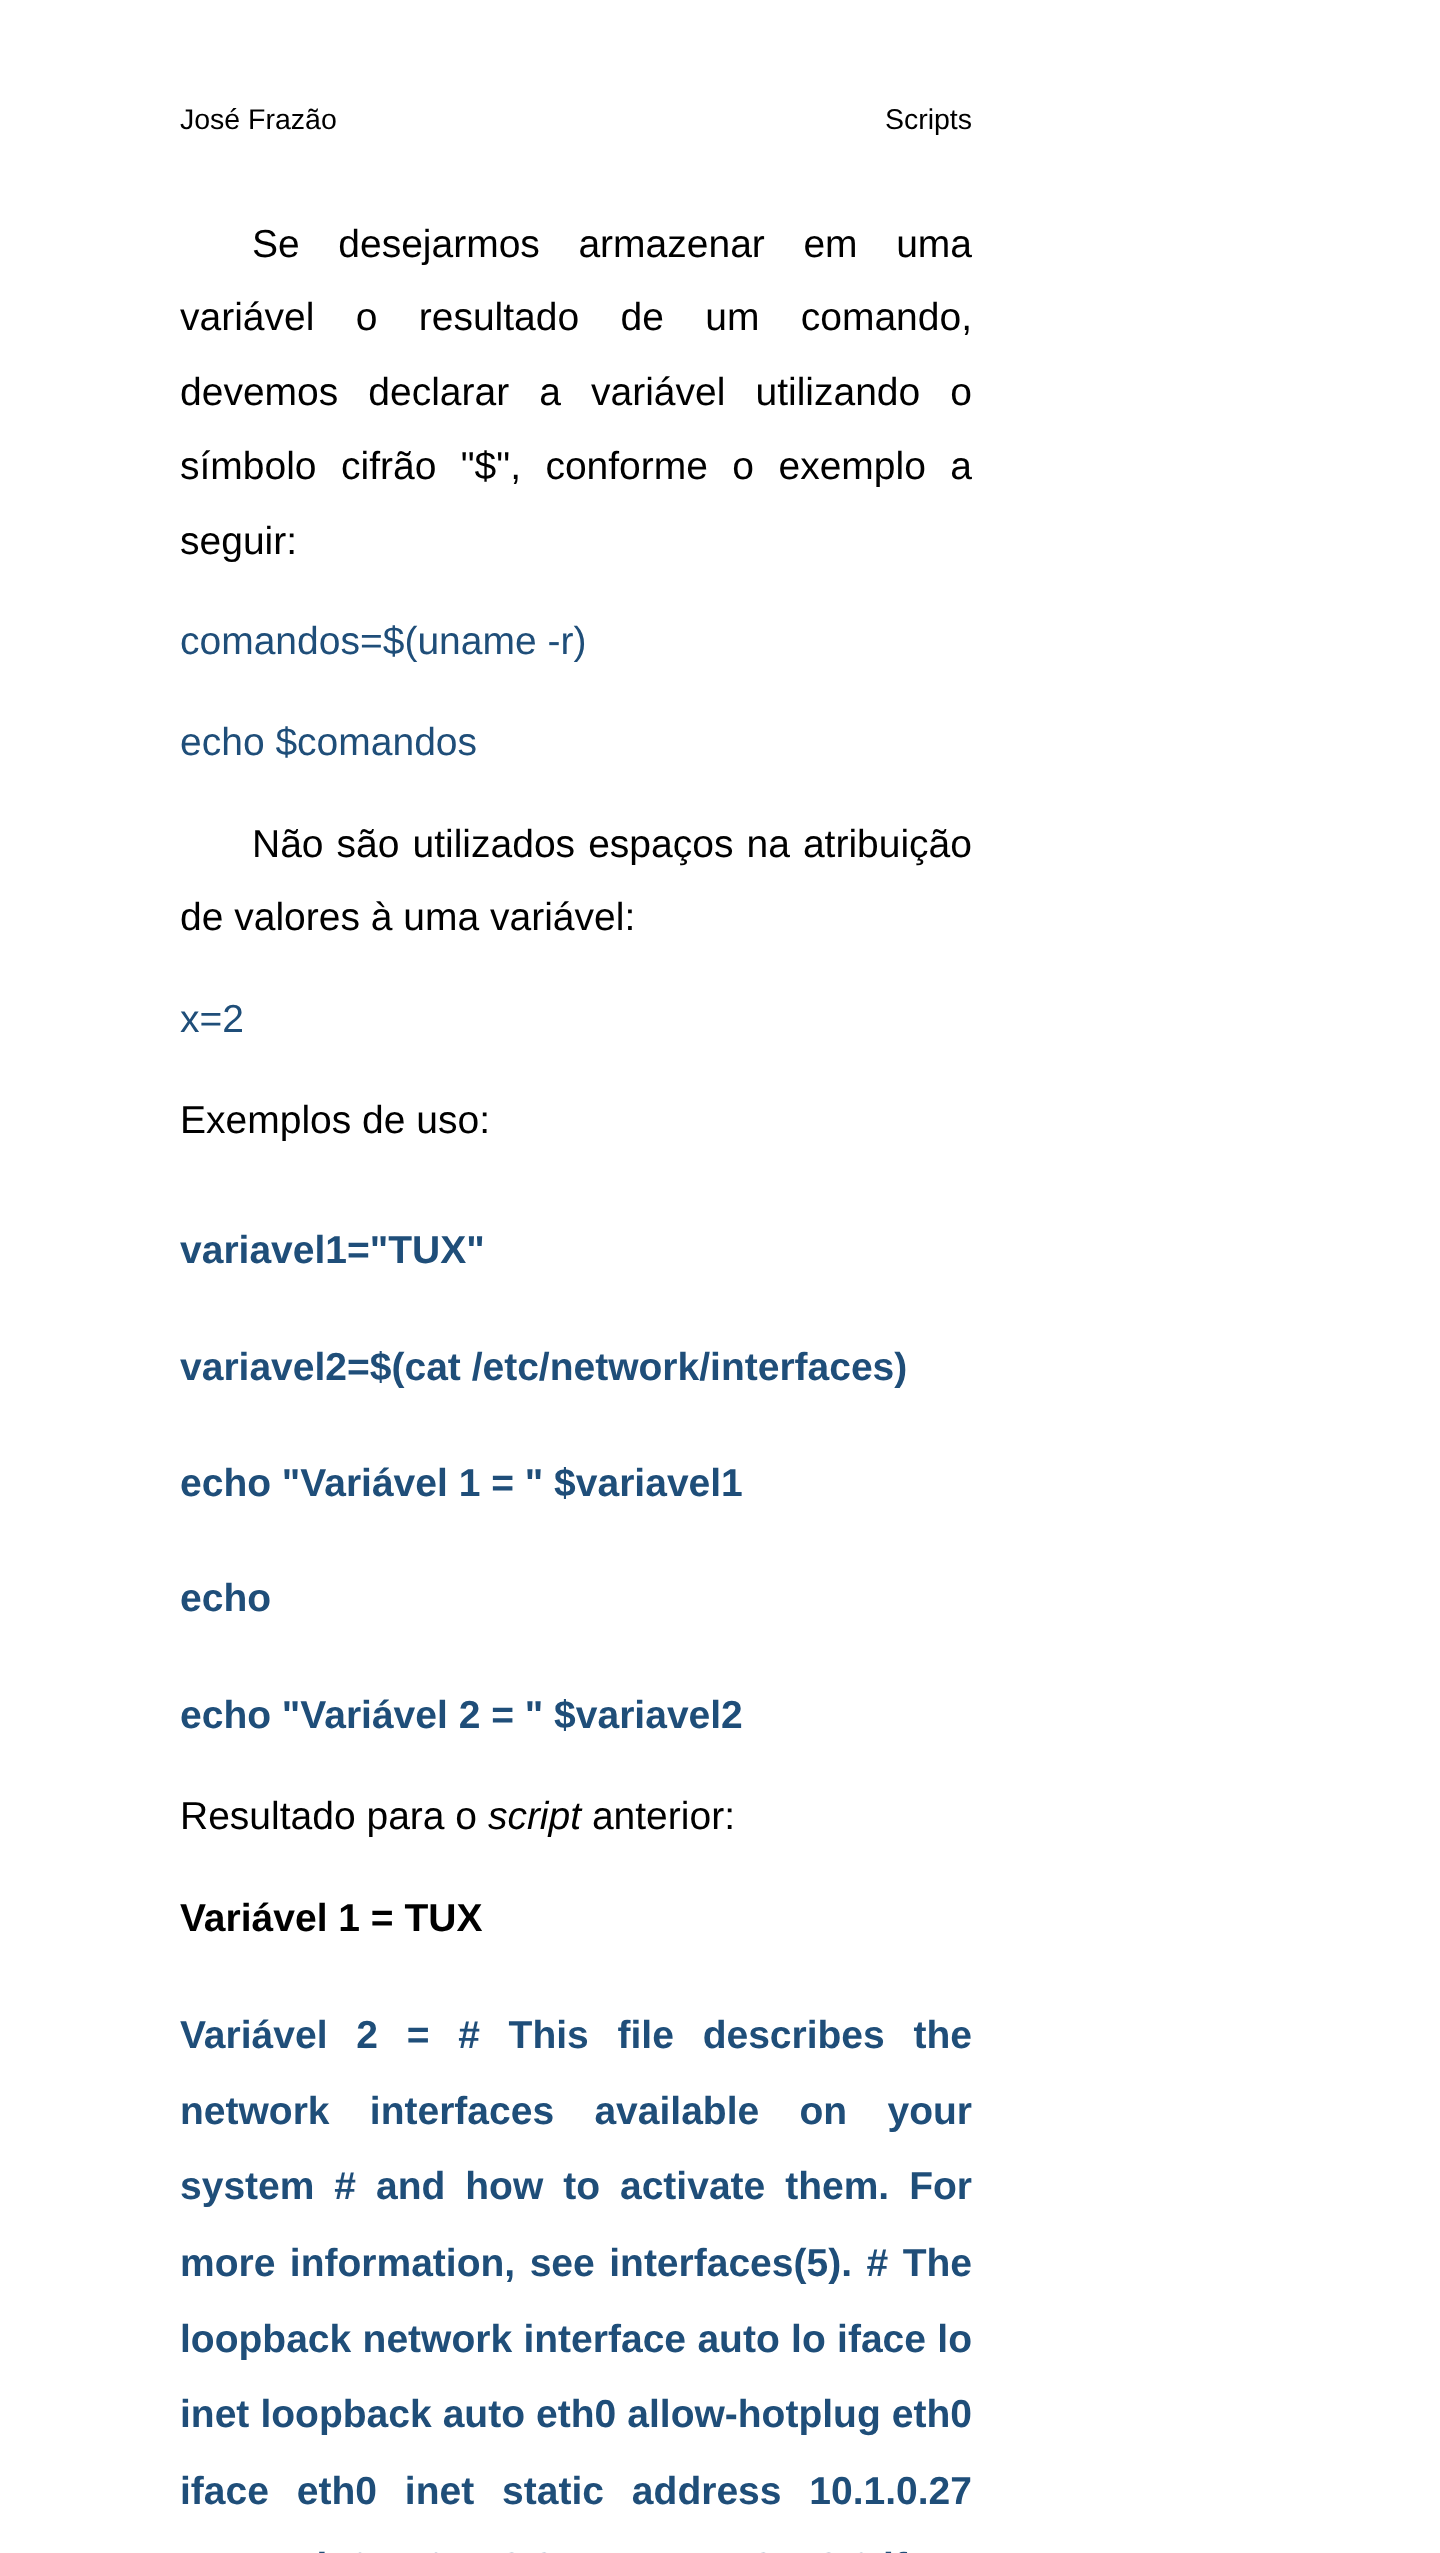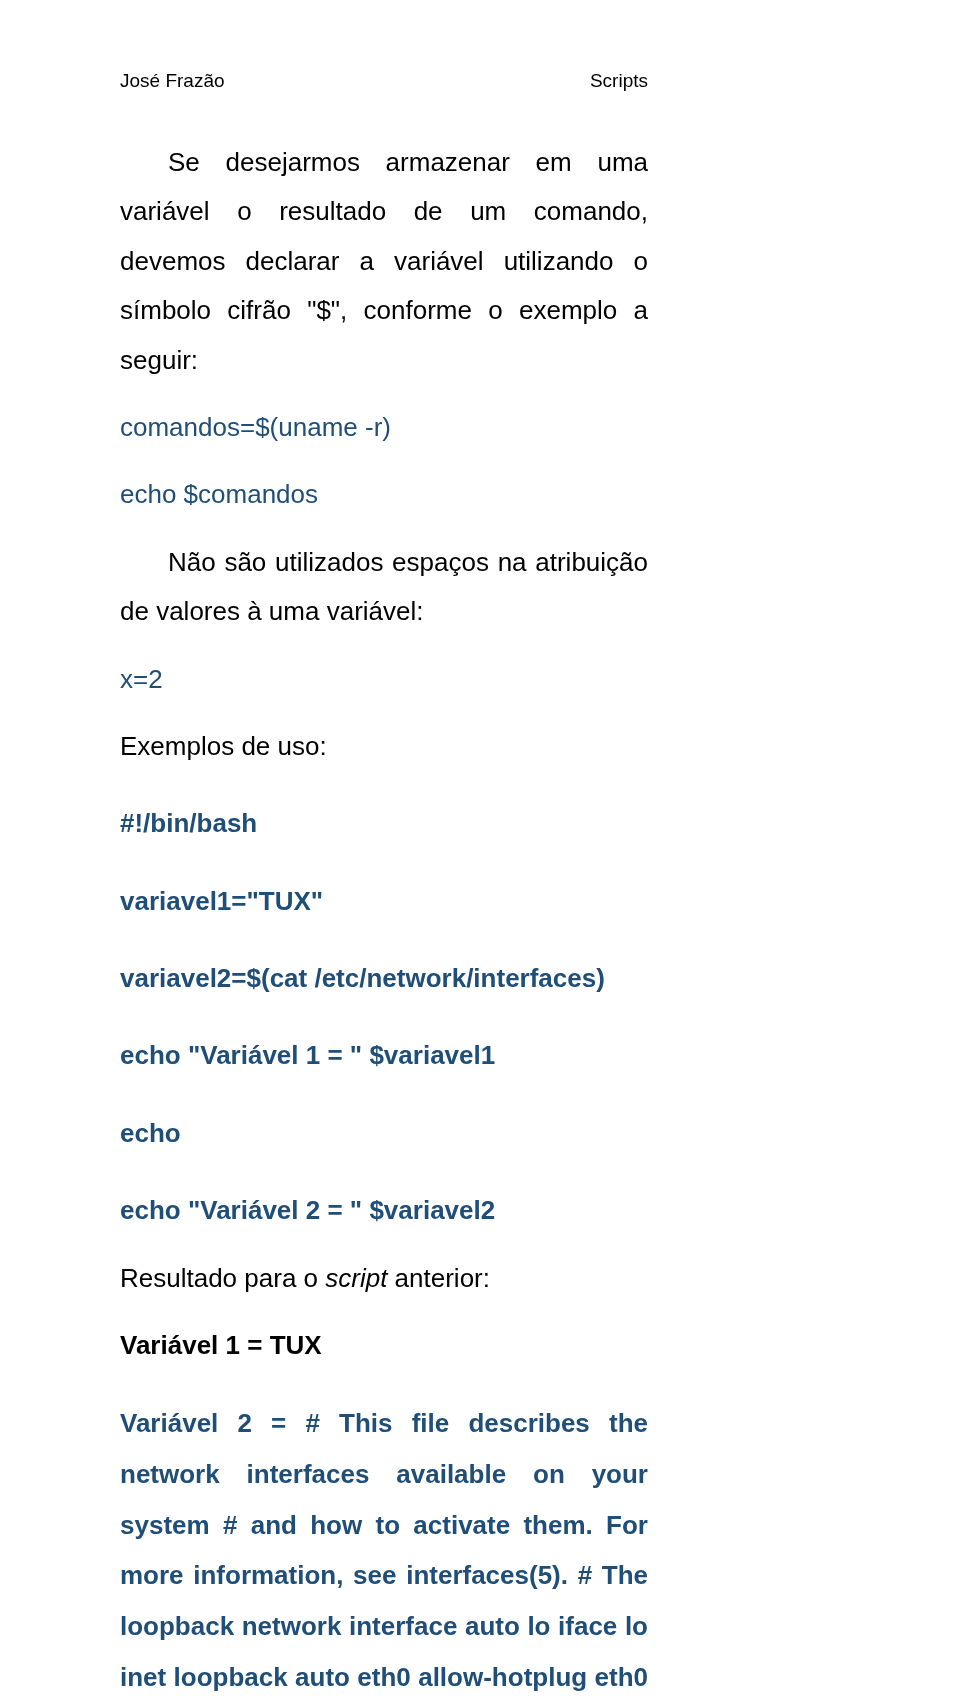--- a/index.html
+++ b/index.html
@@ -62,21 +62,20 @@
     <p class="line blue">echo $comandos</p>
 
     <p class="para indent">Não são utilizados espaços na atribuição de valores à uma variável:</p>
 
     <p class="line blue">x=2</p>
 
     <p class="line">Exemplos de uso:</p>
 
     <div class="spacer-sm"></div>
 
-    <p class="line blue-bold">#!/bin/bash</p>
     <div class="spacer-sm"></div>
     <p class="line blue-bold">variavel1="TUX"</p>
     <div class="spacer-sm"></div>
     <p class="line blue-bold">variavel2=$(cat /etc/network/interfaces)</p>
     <div class="spacer-sm"></div>
     <p class="line blue-bold">echo "Variável 1 = " $variavel1</p>
     <div class="spacer-sm"></div>
     <p class="line blue-bold">echo</p>
     <div class="spacer-sm"></div>
     <p class="line blue-bold">echo "Variável 2 = " $variavel2</p>

